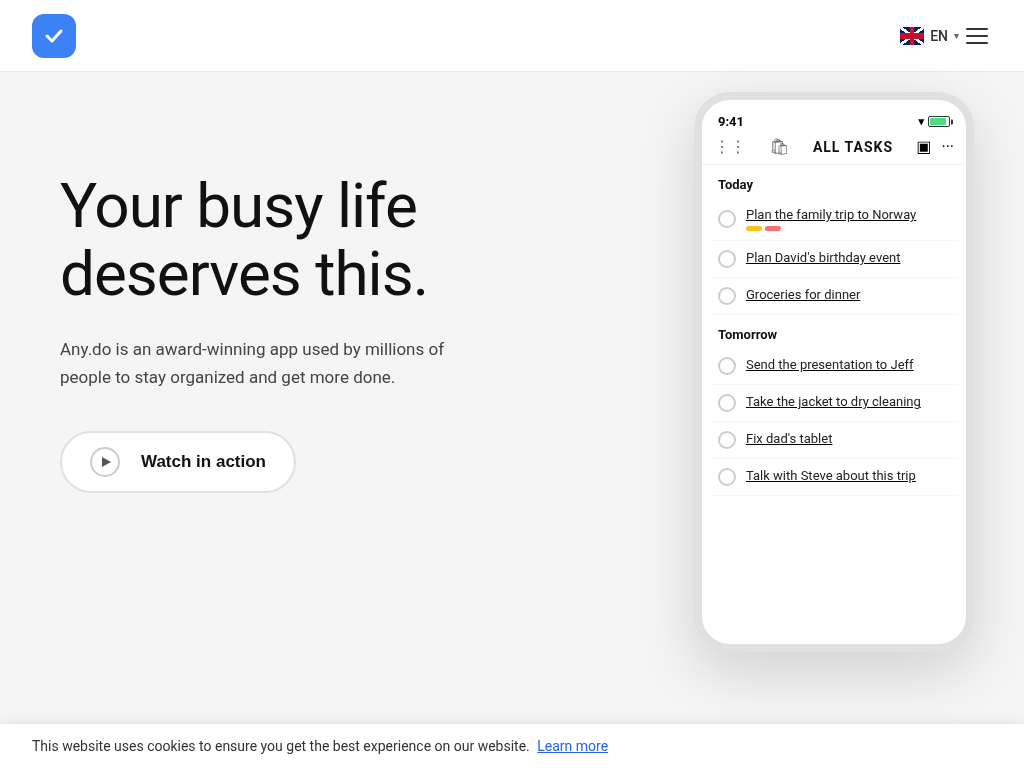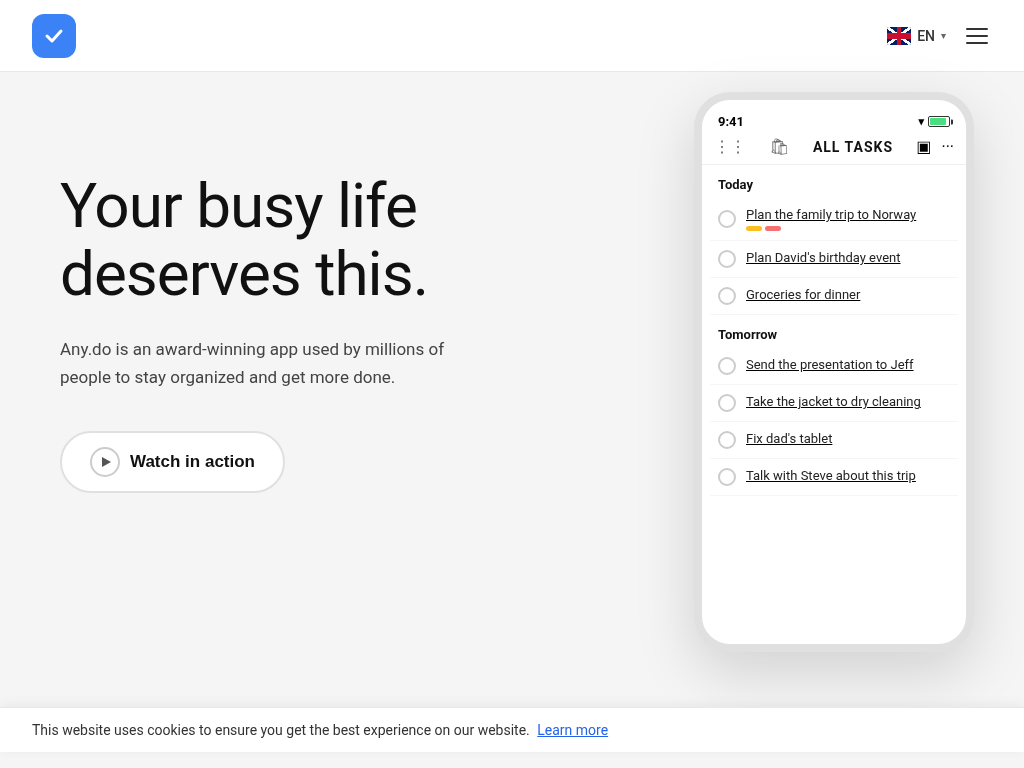--- a/index.html
+++ b/index.html
@@ -36,21 +36,21 @@
       align-items: center;
       justify-content: center;
     }
     .logo-icon svg {
       width: 24px;
       height: 24px;
     }
     .header-right {
       display: flex;
       align-items: center;
-      gap: 16px;
+      gap: 3px;
     }
     .lang-selector {
       display: flex;
       align-items: center;
       gap: 6px;
       cursor: pointer;
     }
     .flag-icon {
       width: 24px;
       height: 18px;
@@ -136,21 +136,21 @@
       font-size: 17px;
       color: #444;
       line-height: 1.6;
       margin-bottom: 40px;
       max-width: 400px;
     }
 
     .watch-btn {
       display: flex;
       align-items: center;
-      gap: 10px;
+      gap: 21px;
       background: #fff;
       border: 2px solid #e0e0e0;
       border-radius: 50px;
       padding: 14px 28px;
       font-size: 17px;
       font-weight: 600;
       color: #111;
       cursor: pointer;
       width: fit-content;
     }
@@ -301,21 +301,21 @@
       width: 16px;
       height: 5px;
       border-radius: 3px;
     }
     .tag-yellow { background: #fbbf24; }
     .tag-red { background: #f87171; }
 
     
     .cookie-banner {
       position: fixed;
-      bottom: 16px;
+      bottom: 0;
       left: 0;
       right: 0;
       background: #fff;
       border-top: 1px solid #e8e8e8;
       padding: 14px 32px;
       display: flex;
       align-items: center;
       justify-content: space-between;
       z-index: 1000;
       box-shadow: 0 -2px 12px rgba(0,0,0,0.06);

